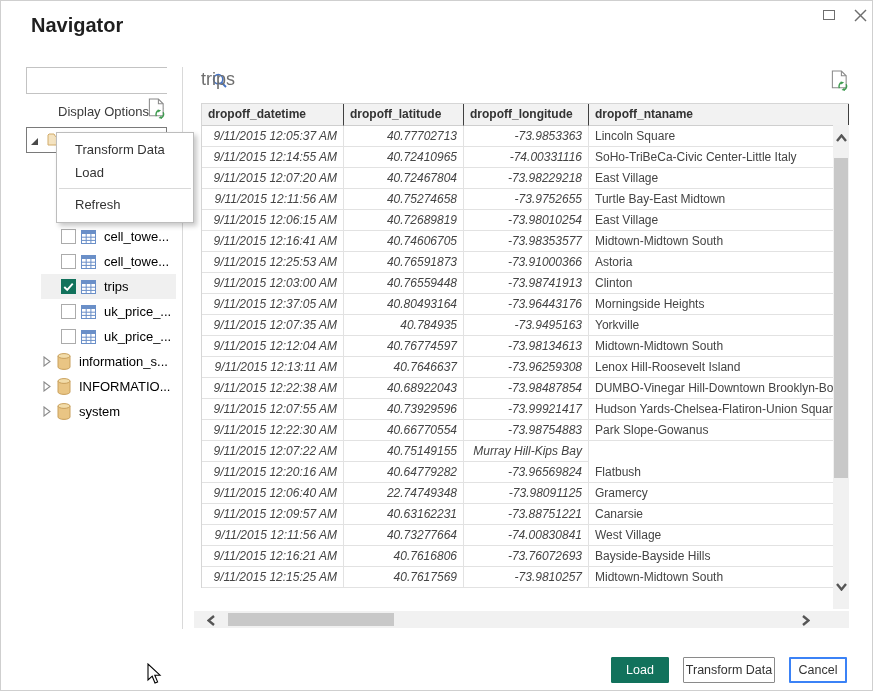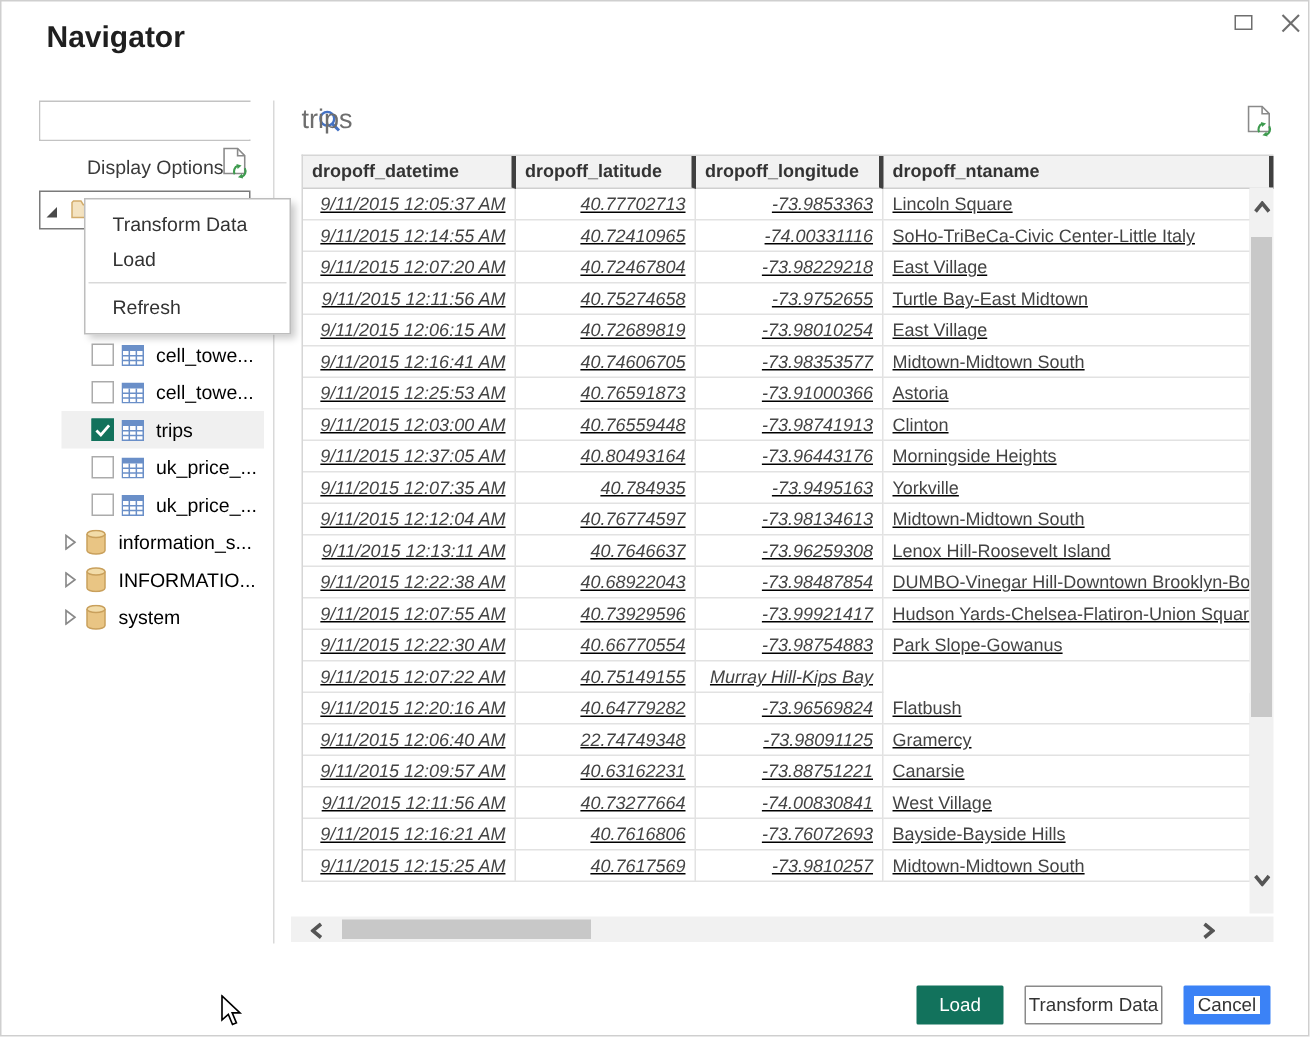--- a/index.html
+++ b/index.html
@@ -46,41 +46,41 @@
   .ctx-menu { position:absolute; left:55px; top:131px; width:138px; background:#fff; border:1px solid #bdbdbd; box-shadow:3px 3px 5px rgba(0,0,0,0.22); z-index:50; padding:5px 0 6px 0; }
   .ctx-item { height:23px; line-height:23px; padding-left:18px; font-size:13px; color:#333; cursor:default; }
   .ctx-sep { height:1px; background:#d9d9d9; margin:4px 2px; }
 
   
   .preview-title { position:absolute; left:200px; top:68px; font-size:18px; color:#6e6e6e; }
   .refresh-preview { position:absolute; left:829px; top:68px; }
 
   .ptable { position:absolute; left:200px; top:102px; width:648px; border-top:1px solid #d6d6d6; border-left:1px solid #d6d6d6; }
   .thead-row { display:grid; grid-template-columns:142px 120px 125px 1fr; background:#f2f2f2; height:22px; }
-  .thcell { font-size:12px; font-weight:bold; color:#333; padding:3px 6px 0 6px; border-right:3px solid #404040; border-bottom:1px solid #cfcfcf; white-space:nowrap; overflow:hidden; }
-  .tbody { width:632px;text-decoration:underline; }
+  .thcell { font-size:12px; font-weight:bold; color:#333; padding:3px 6px 0 6px; border-right:1px solid #404040; border-bottom:1px solid #cfcfcf; white-space:nowrap; overflow:hidden; }
+  .tbody { width:632px; }
   .trow { display:grid; grid-template-columns:142px 120px 125px 245px; height:21px; background:#fff; }
   .tcell { font-size:12px; color:#444; padding:3px 6px 0 6px; border-right:1px solid #e2e2e2; border-bottom:1px solid #e2e2e2; white-space:nowrap; overflow:hidden; }
   .trow .tcell:nth-child(1), .trow .tcell:nth-child(2), .trow .tcell:nth-child(3) { font-style:italic; text-align:right; }
 
   
   .vscroll { position:absolute; left:832px; top:124px; width:16px; height:484px; background:#f1f1f1; }
   .vthumb { position:absolute; left:1px; top:33px; width:14px; height:320px; background:#c8c8c8; }
   .vchev-up { position:absolute; left:3px; top:9px; }
   .vchev-dn { position:absolute; left:3px; top:458px; }
   .hscroll { position:absolute; left:193px; top:610px; width:655px; height:17px; background:#f1f1f1; }
   .hthumb { position:absolute; left:34px; top:2px; width:166px; height:13px; background:#c8c8c8; }
   .hchev-l { position:absolute; left:13px; top:4px; }
   .hchev-r { position:absolute; left:608px; top:4px; }
 
   
   .btn { position:absolute; top:656px; height:26px; font-size:12.5px; font-family:inherit; display:flex; align-items:center; justify-content:center; cursor:default; border-radius:1px; }
   .btn-load { left:610px; width:58px; background:#12725C; color:#fff; border:1px solid #12725C; }
   .btn-transform { left:682px; width:92px; background:#fff; color:#333; border:1px solid #8a8a8a; }
-  .btn-cancel { left:788px; width:58px; background:#fff; color:#333; border:7px solid #3b82f6; }
+  .btn-cancel { left:788px; width:58px; background:#fff; color:#333; border:2px solid #3b82f6; }
 
   .cursor { position:absolute; left:146px; top:662px; z-index:60; }
 </style>
 </head>
 <body>
 
 <div class="dialog">
 
   <div class="dlg-title">Navigator</div>
 

